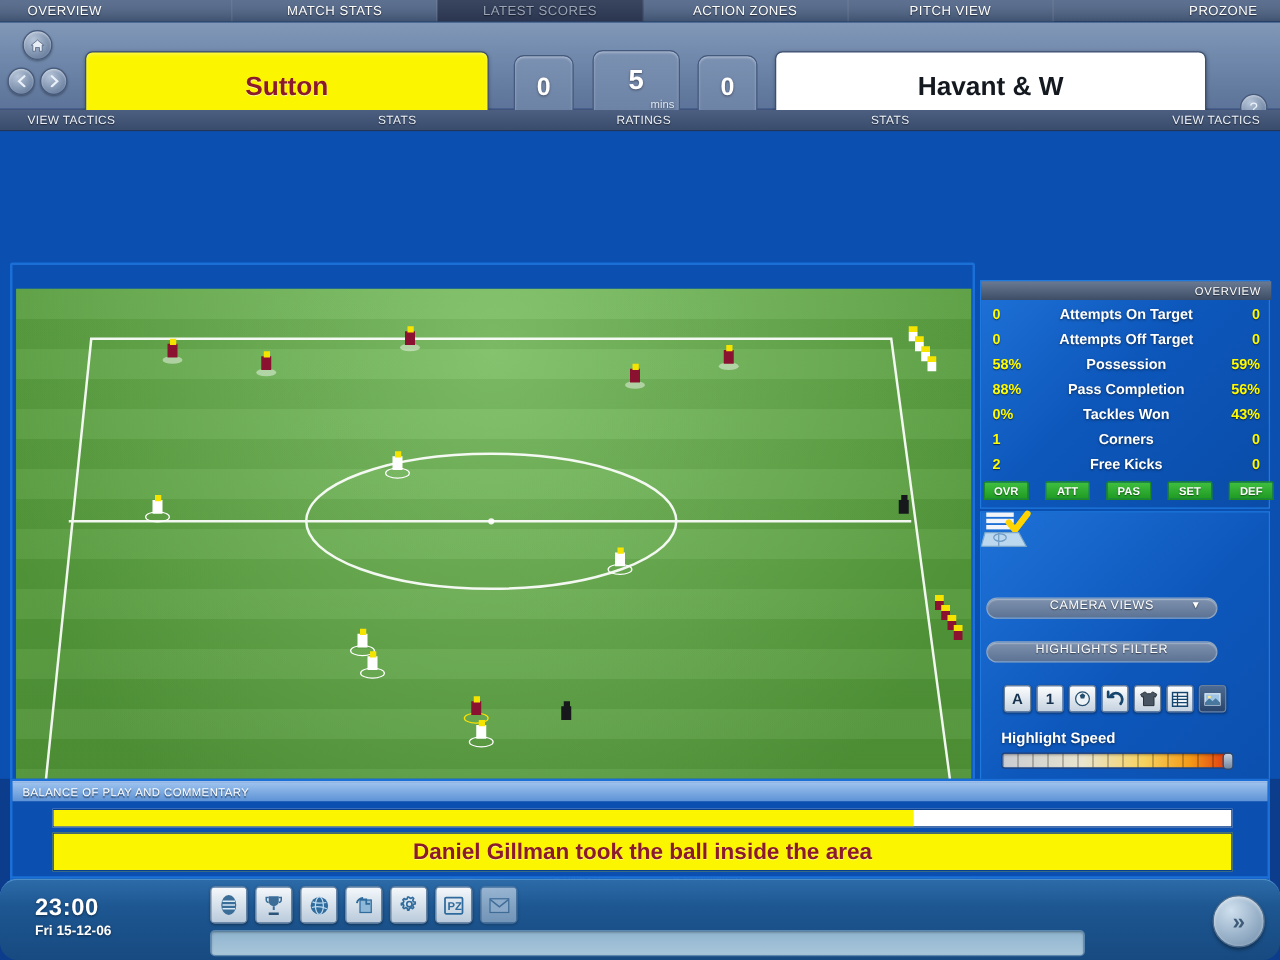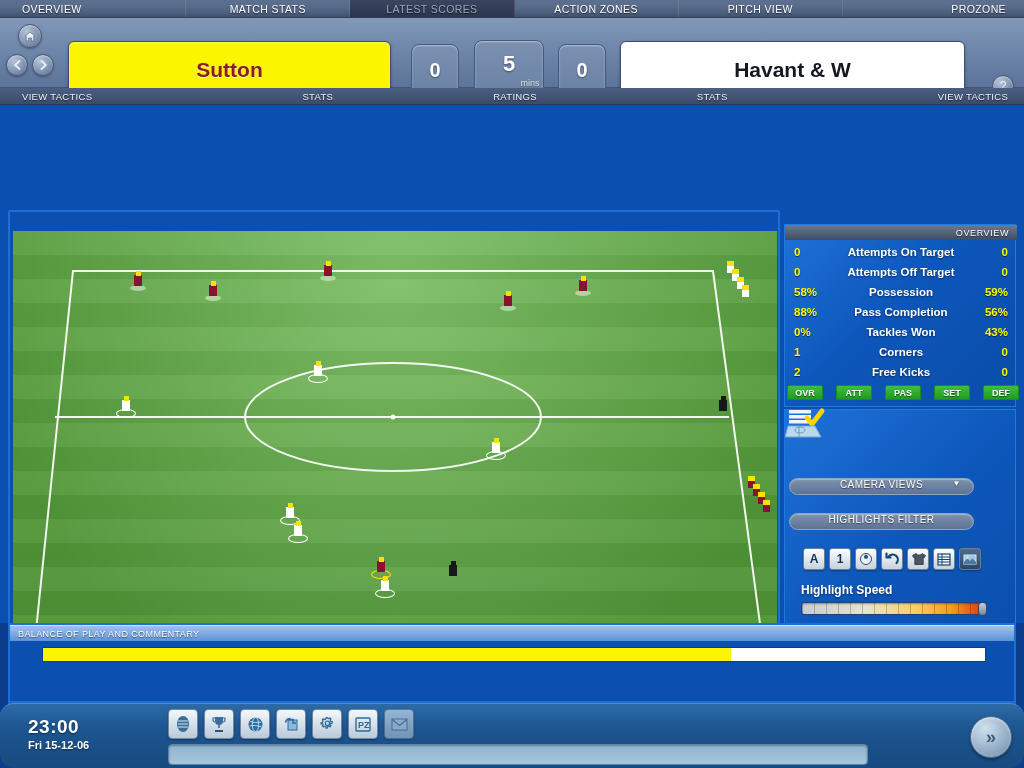--- a/index.html
+++ b/index.html
@@ -730,20 +730,21 @@
       </div>
 
     </div>
   </div>
 
   <div class="commentary">
     <div class="panel-title cm-hdr">BALANCE OF PLAY AND COMMENTARY</div>
     <div class="balancebar">
       <div class="balancefill" id="balance-fill" style="width: 73%;"></div>
     </div>
+    <div class="cmtext">Daniel Gillman took the ball inside the area</div>
   </div>
 
   <div class="taskbar">
     <div class="clock">
       <div class="t">23:00</div>
       <div class="d">Fri 15-12-06</div>
     </div>
     <div class="tbicons">
       <div class="tbicon">
         <svg width="16" height="18" viewBox="0 0 16 18">

